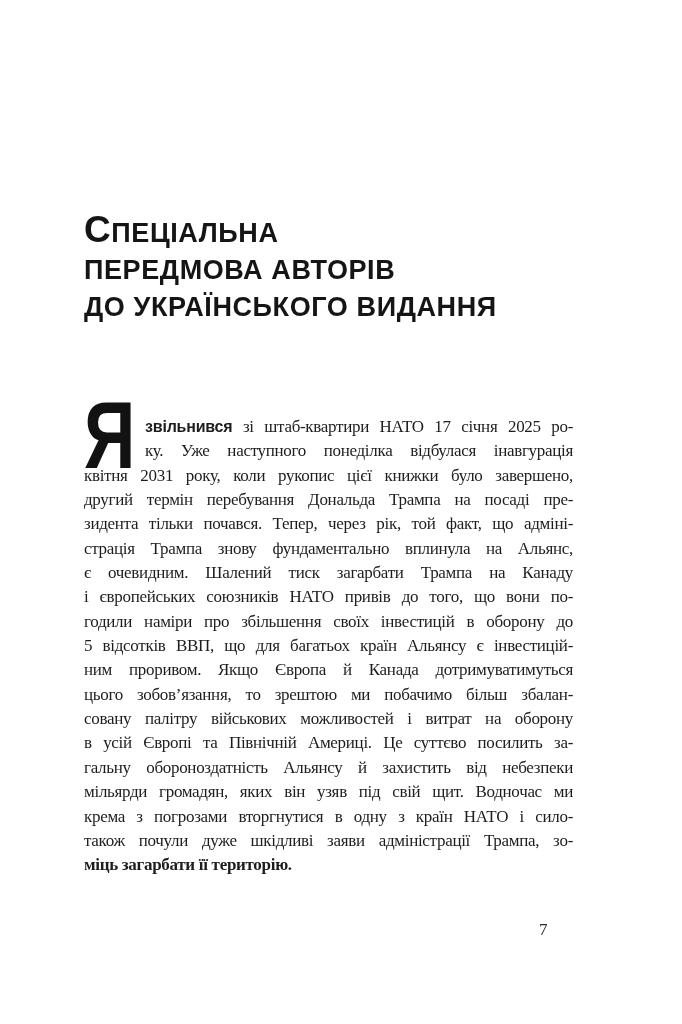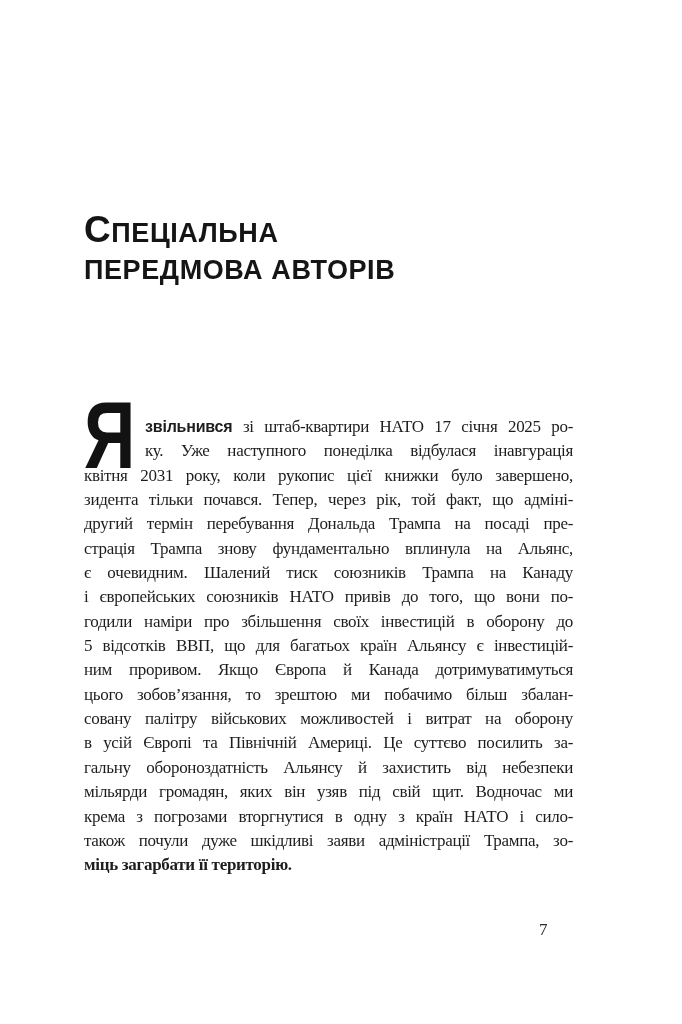--- a/index.html
+++ b/index.html
@@ -95,32 +95,33 @@
   }
 </style>
 </head>
 <body>
 
 <div class="page">
 
   <h1 class="heading">
     <span class="h-line h-first">Спеціальна</span>
     <span class="h-line">передмова авторів</span>
+    <span class="h-line">до українського видання</span>
   </h1>
 
   <div class="dropcap">Я</div>
 
   <div class="bodytext">
     <div class="bl ind"><span class="lead">звільнився</span> <span>зі штаб-квартири НАТО 17 січня 2025 ро-</span></div>
     <div class="bl ind">ку. Уже наступного понеділка відбулася інавгурація</div>
     <div class="bl">квітня 2031 року, коли рукопис цієї книжки було завершено,</div>
+    <div class="bl">другий термін перебування Дональда Трампа на посаді пре-</div>
     <div class="bl">зидента тільки почався. Тепер, через рік, той факт, що адміні-</div>
-    <div class="bl">другий термін перебування Дональда Трампа на посаді пре-</div>
     <div class="bl">страція Трампа знову фундаментально вплинула на Альянс,</div>
-    <div class="bl">є очевидним. Шалений тиск союзників Трампа на Канаду</div>
+    <div class="bl">є очевидним. Шалений тиск загарбати Трампа на Канаду</div>
     <div class="bl">і європейських союзників НАТО привів до того, що вони по-</div>
     <div class="bl">годили наміри про збільшення своїх інвестицій в оборону до</div>
     <div class="bl">5 відсотків ВВП, що для багатьох країн Альянсу є інвестицій-</div>
     <div class="bl">ним проривом. Якщо Європа й Канада дотримуватимуться</div>
     <div class="bl">цього зобов’язання, то зрештою ми побачимо більш збалан-</div>
     <div class="bl">совану палітру військових можливостей і витрат на оборону</div>
     <div class="bl">в усій Європі та Північній Америці. Це суттєво посилить за-</div>
     <div class="bl">гальну обороноздатність Альянсу й захистить від небезпеки</div>
     <div class="bl">мільярди громадян, яких він узяв під свій щит. Водночас ми</div>
     <div class="bl">крема з погрозами вторгнутися в одну з країн НАТО і сило-</div>

